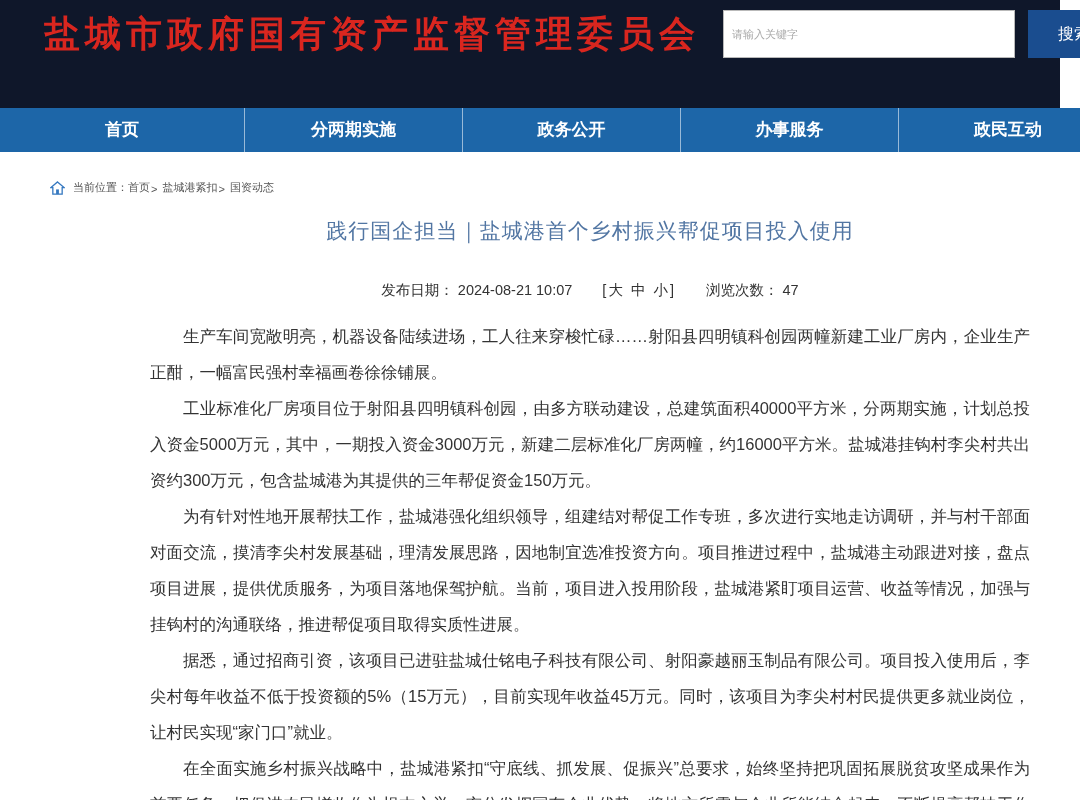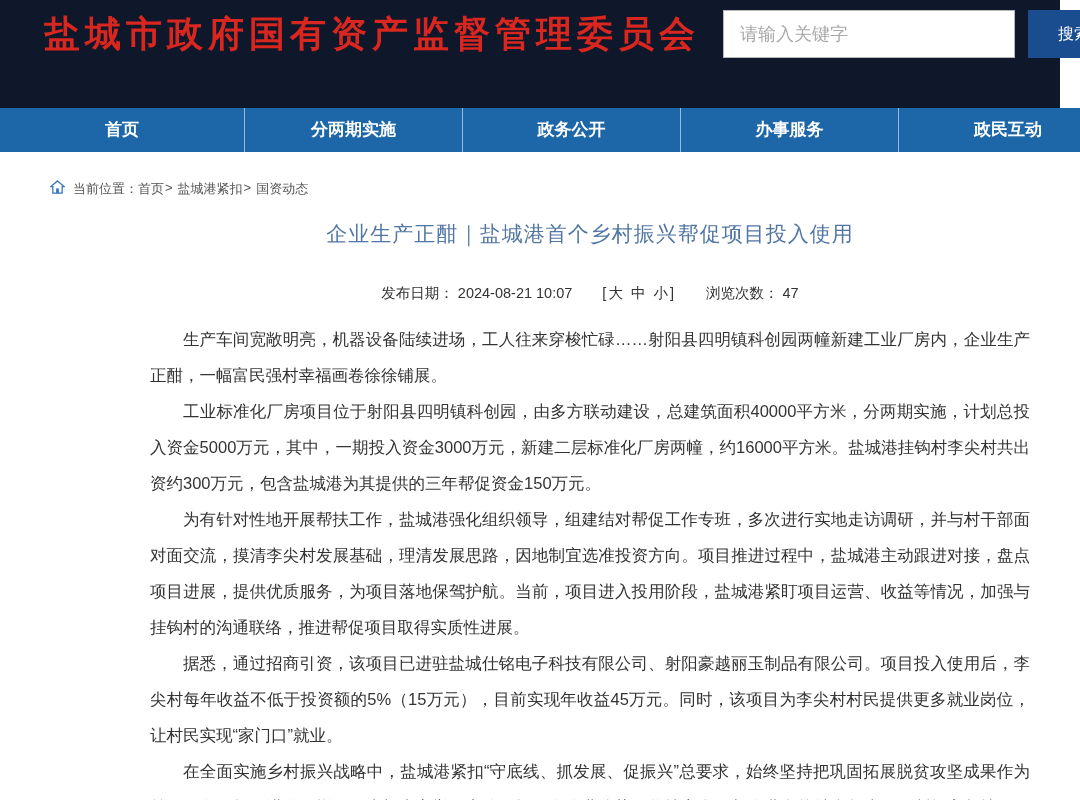--- a/index.html
+++ b/index.html
@@ -20,21 +20,21 @@
     letter-spacing: 5px; white-space: nowrap;
   }
   .site-subtitle {
     position: absolute; left: 46px; top: 54px;
     color: #d9261f; font-size: 13.5px; white-space: nowrap;
   }
   .search-input {
     position: absolute; left: 723px; top: 10px;
     width: 292px; height: 48px;
     border: 1px solid #b9b9b9; background: #ffffff;
-    padding-left: 16px; font-size: 18px; color: #333;
+    padding-left: 8px; font-size: 11px; color: #333;
     outline: none;
   }
   .search-input::placeholder { color: #a9a9a9; }
   .search-btn {
     position: absolute; left: 1028px; top: 10px;
     width: 92px; height: 48px;
     background: #1a4d8f; color: #ffffff;
     border: none; font-size: 16px; text-align: center;
     cursor: pointer;
   }
@@ -47,23 +47,23 @@
     flex: 0 0 218px; height: 44px; line-height: 44px;
     text-align: center; color: #ffffff;
     font-size: 17px; font-weight: bold;
     border-right: 1px solid rgba(255,255,255,0.55);
     cursor: pointer;
   }
   .nav-item:first-child { flex-basis: 245px; }
   .nav-item:last-child { border-right: none; }
   
   .breadcrumb {
-    display: flex; align-items: flex-start;
+    display: flex; align-items: flex-end;
     margin: 28px 0 8px 50px;
-    font-size: 13px; color: #555555;
+    font-size: 11px; color: #555555;
   }
   .home-icon { margin-right: 8px; display: inline-flex; }
   .crumb-sep { margin: 0 5px 0 1px; }
   .crumb-item { cursor: pointer; }
   
   .article { width: 880px; margin: 0 auto 0 150px; }
   .article-title {
     margin-top: 22px;
     text-align: center;
     color: #5276a3; font-size: 21px; font-weight: normal;
@@ -110,21 +110,21 @@
   </span>
   <span>当前位置：</span>
   <span class="crumb-item">首页</span>
   <span class="crumb-sep">&gt;</span>
   <span class="crumb-item">盐城港紧扣</span>
   <span class="crumb-sep">&gt;</span>
   <span class="crumb-item">国资动态</span>
 </div>
 
 <div class="article">
-  <h1 class="article-title">企业生产正酣｜盐城港首个乡村振兴帮促项目投入使用</h1>
+  <h1 class="article-title">践行国企担当｜盐城港首个乡村振兴帮促项目投入使用</h1>
 
   <div class="article-meta">
     <span class="seg">发布日期：</span><span class="seg">2024-08-21 10:07</span><span class="gap"></span><span class="seg font-size-ctrl">[大 中 小]</span><span class="gap"></span><span class="seg">浏览次数：</span><span class="seg">47</span>
   </div>
 
   <div class="article-body">
     <p>生产车间宽敞明亮，机器设备陆续进场，工人往来穿梭忙碌……射阳县四明镇科创园两幢新建工业厂房内，企业生产正酣，一幅富民强村幸福画卷徐徐铺展。</p>
     <p>工业标准化厂房项目位于射阳县四明镇科创园，由多方联动建设，总建筑面积40000平方米，分两期实施，计划总投入资金5000万元，其中，一期投入资金3000万元，新建二层标准化厂房两幢，约16000平方米。盐城港挂钩村李尖村共出资约300万元，包含盐城港为其提供的三年帮促资金150万元。</p>
     <p>为有针对性地开展帮扶工作，盐城港强化组织领导，组建结对帮促工作专班，多次进行实地走访调研，并与村干部面对面交流，摸清李尖村发展基础，理清发展思路，因地制宜选准投资方向。项目推进过程中，盐城港主动跟进对接，盘点项目进展，提供优质服务，为项目落地保驾护航。当前，项目进入投用阶段，盐城港紧盯项目运营、收益等情况，加强与挂钩村的沟通联络，推进帮促项目取得实质性进展。</p>
     <p>据悉，通过招商引资，该项目已进驻盐城仕铭电子科技有限公司、射阳豪越丽玉制品有限公司。项目投入使用后，李尖村每年收益不低于投资额的5%（15万元），目前实现年收益45万元。同时，该项目为李尖村村民提供更多就业岗位，让村民实现“家门口”就业。</p>

